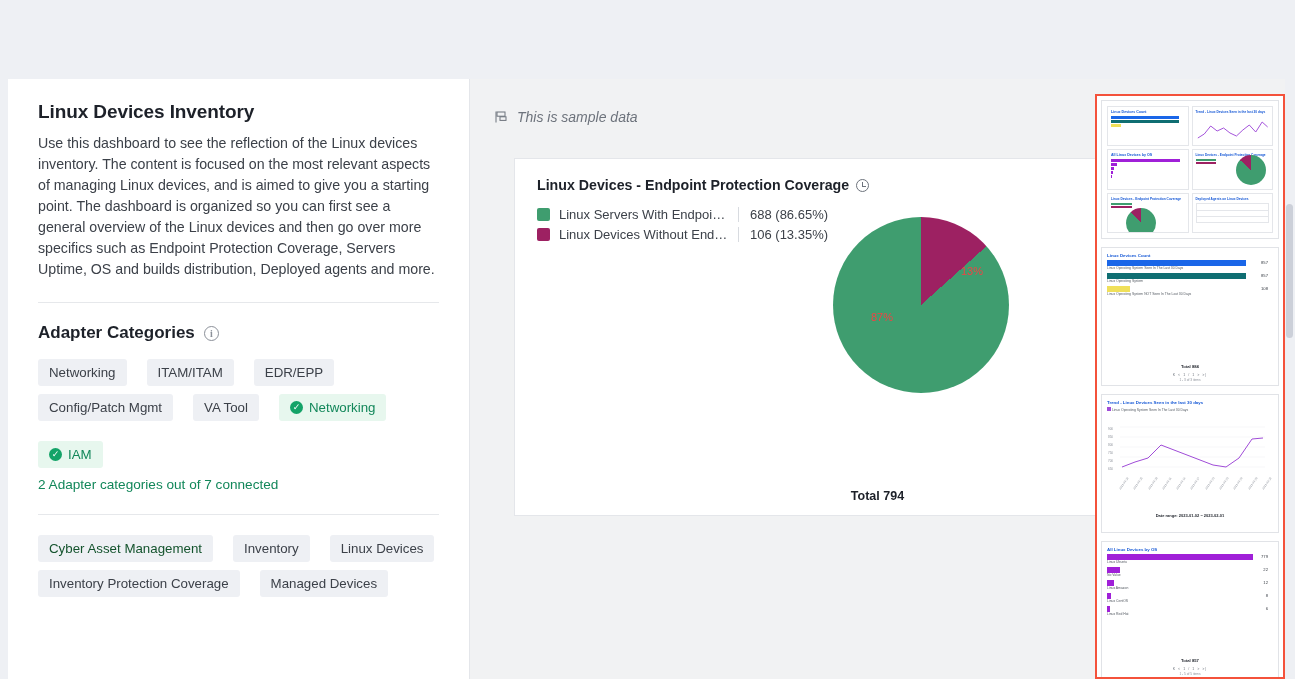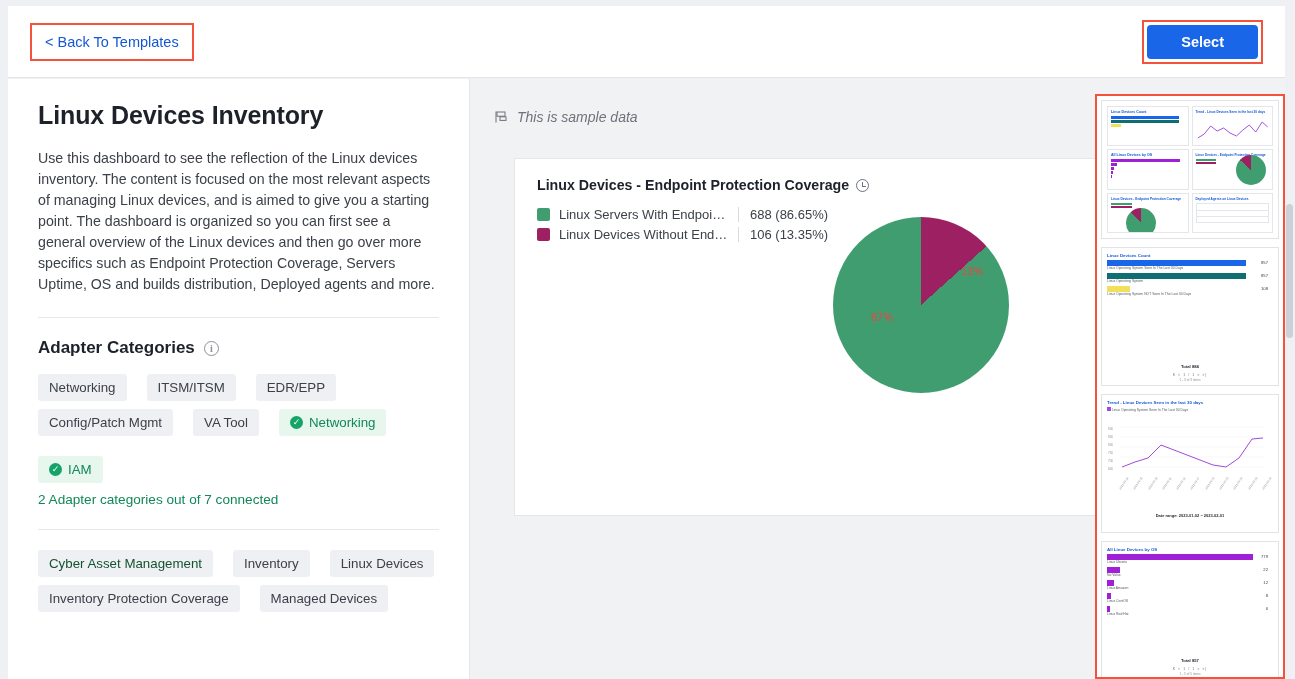--- a/index.html
+++ b/index.html
@@ -65,25 +65,25 @@
 
   
   .leftcol {
     width: 462px;
     background: #ffffff;
     border-right: 1px solid #e4e6ea;
     padding: 22px 30px 0 30px;
     flex: 0 0 462px;
   }
   .dash-title {
-    font-size: 25px;
+    font-size: 19px;
     font-weight: bold;
     color: #1d2129;
     letter-spacing: -0.1px;
-    margin-bottom: 18px;
+    margin-bottom: 10px;
   }
   .dash-desc {
     font-size: 14.2px;
     line-height: 21px;
     color: #3c4149;
   }
   .divider {
     height: 1px;
     background: #e6e8eb;
     margin: 22px 0 20px 0;
@@ -429,45 +429,37 @@
     background: #ccd0d9;
     border-radius: 4px;
     cursor: pointer;
   }
 </style>
 </head>
 <body>
 
 <div class="app">
 
-  <div class="topbar">
-    <div class="annot">
-      <div class="back-link">&lt; Back To Templates</div>
-    </div>
-    <div class="annot">
-      <button class="select-btn">Select</button>
-    </div>
-  </div>
 
   <div class="body-wrap">
 
     <div class="leftcol">
       <div class="dash-title">Linux Devices Inventory</div>
       <div class="dash-desc">Use this dashboard to see the reflection of the Linux devices inventory. The content is focused on the most relevant aspects of managing Linux devices, and is aimed to give you a starting point. The dashboard is organized so you can first see a general overview of the Linux devices and then go over more specifics such as Endpoint Protection Coverage, Servers Uptime, OS and builds distribution, Deployed agents and more.</div>
 
       <div class="divider"></div>
 
       <div class="sec-head">
         <span>Adapter Categories</span>
         <span class="info-circle">i</span>
       </div>
 
       <div class="chip-row">
         <span class="chip">Networking</span>
-        <span class="chip">ITSM/ITSM</span>
+        <span class="chip">ITAM/ITAM</span>
         <span class="chip">EDR/EPP</span>
       </div>
 
       <div class="chip-row">
         <span class="chip">Config/Patch Mgmt</span>
         <span class="chip">VA Tool</span>
         <span class="chip connected">
           <span class="check-ico">✓</span>
           <span>Networking</span>
         </span>
@@ -529,20 +521,21 @@
             <span class="legend-val" id="lv1">106  (13.35%)</span>
           </div>
         </div>
 
         <div class="pie-wrap">
           <div class="pie" id="pie-el" style="background: conic-gradient(rgb(157, 33, 98) 0deg, rgb(157, 33, 98) 13.3501%, rgb(63, 157, 111) 13.3501%, rgb(63, 157, 111) 100%);"></div>
           <span class="pie-lbl big">87%</span>
           <span class="pie-lbl small">13%</span>
         </div>
 
+        <div class="total-lbl">Total 794</div>
       </div>
     </div>
   </div>
 
   <div class="railwrap">
     <div class="rail">
 
       <div class="thumb">
         <div class="mini-grid">
           <div class="mini">

